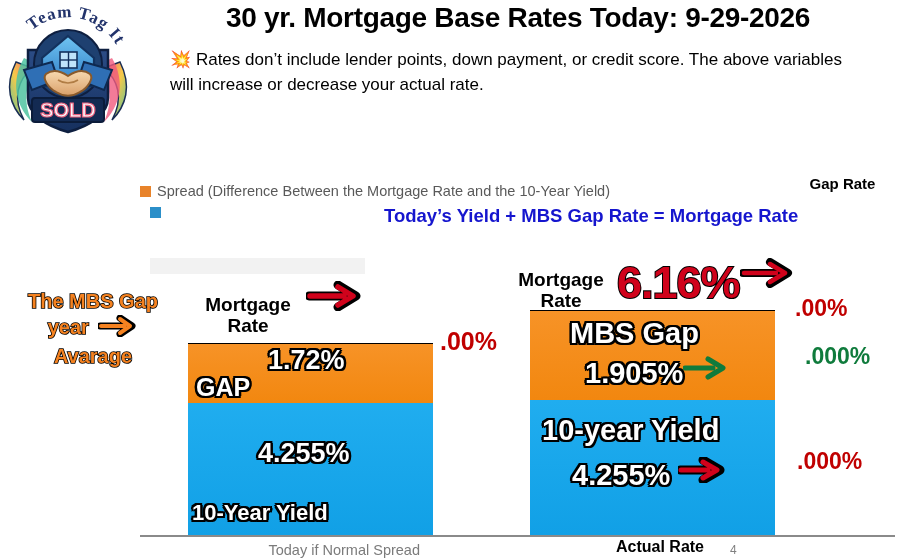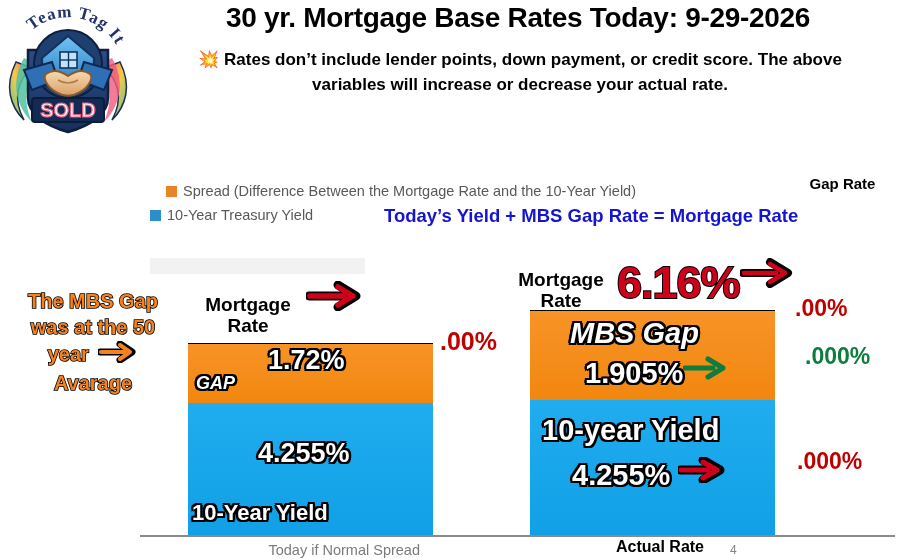--- a/index.html
+++ b/index.html
@@ -16,32 +16,31 @@
 
   
   #title{
     left:140px;top:2px;width:756px;
     text-align:center;
     font-size:28px;font-weight:bold;color:#000;
     letter-spacing:-0.3px;
   }
   #subtitle{
     left:170px;top:48px;width:700px;
-    text-align:center;
-    font-size:17px;font-weight:bold;color:#000;
+    font-size:17px;font-weight:normal;color:#000;
     line-height:1.45;
   }
   #burst{color:#D31010;font-size:17px;}
 
   
   .legend-row{display:flex;align-items:center;white-space:nowrap;}
   .sw{width:11px;height:11px;display:inline-block;margin-right:6px;}
   .sw.orange{background:#E8832A;}
   .sw.blue{background:#2B8FC9;}
-  #legend1{left:166px;top:183px;font-size:14.5px;color:#595959;}
+  #legend1{left:140px;top:183px;font-size:14.5px;color:#595959;}
   #legend2{left:150px;top:207px;font-size:14.5px;color:#595959;}
 
   #gap-rate-label{
     left:790px;top:175px;width:105px;text-align:center;
     font-size:15px;font-weight:bold;color:#000;
   }
   #formula{
     left:384px;top:205px;
     font-size:18.5px;font-weight:bold;color:#1515CE;white-space:nowrap;
   }
@@ -99,26 +98,26 @@
   .ow{
     color:#ffffff;font-weight:bold;
     text-shadow:
       -2px -2px 0 #000, 2px -2px 0 #000, -2px 2px 0 #000, 2px 2px 0 #000,
       0 -2.4px 0 #000, 0 2.4px 0 #000, -2.4px 0 0 #000, 2.4px 0 0 #000;
     white-space:nowrap;
   }
 
   
   #l-gap-val{left:268px;top:345px;font-size:27px;}
-  #l-gap-word{left:196px;top:373px;font-size:18px;font-style:italic;}
+  #l-gap-word{left:196px;top:373px;font-size:25px;}
   #l-yld-val{left:258px;top:438px;font-size:27px;}
   #l-yld-word{left:192px;top:500px;font-size:22px;}
 
   
-  #r-gap-word{left:570px;top:317px;font-size:29px;font-style:italic;}
+  #r-gap-word{left:570px;top:317px;font-size:29px;}
   #r-gap-val{left:585px;top:355px;font-size:29px;}
   #r-yld-word{left:542px;top:414px;font-size:29px;}
   #r-yld-val{left:572px;top:457px;font-size:29px;}
 
   
   .mr-label{
     font-size:19px;font-weight:bold;color:#000;
     text-align:center;line-height:1.12;margin-top:24px;
   }
   #mr1-label{left:192px;top:270px;width:112px;}
@@ -212,31 +211,29 @@
     <span id="burst">💥</span>
     <span>Rates don’t include lender points, down payment, or credit score. The above variables will increase or decrease your actual rate.</span>
   </div>
 
   <div class="abs legend-row" id="legend1">
     <span class="sw orange"></span>
     <span>Spread (Difference Between the Mortgage Rate and the 10-Year Yield)</span>
   </div>
   <div class="abs legend-row" id="legend2">
     <span class="sw blue"></span>
-    <span>10-Year Treasury Yield</span>
   </div>
 
   <div class="abs" id="gap-rate-label">Gap Rate</div>
   <div class="abs" id="formula">Today’s  Yield +  MBS Gap Rate = Mortgage Rate</div>
 
   <div class="abs" id="gray-band"></div>
 
   <div class="abs" id="whatif-body">
     <span class="ln">The MBS Gap</span>
-    <span class="ln">was at the 50</span>
     <span class="ln">
       <span>year</span>
       <span class="arrow-orange">
         <svg width="40" height="22" viewBox="0 0 40 22">
           <path d="M2 11 L26 11 M22 3 L34 11 L22 19" fill="none" stroke="#000" stroke-width="7" stroke-linecap="round" stroke-linejoin="round"></path>
           <path d="M3 11 L26 11 M22 4 L32 11 L22 18" fill="none" stroke="#F58220" stroke-width="4" stroke-linecap="round" stroke-linejoin="round"></path>
         </svg>
       </span>
     </span>
     <span class="ln">Avarage</span>

